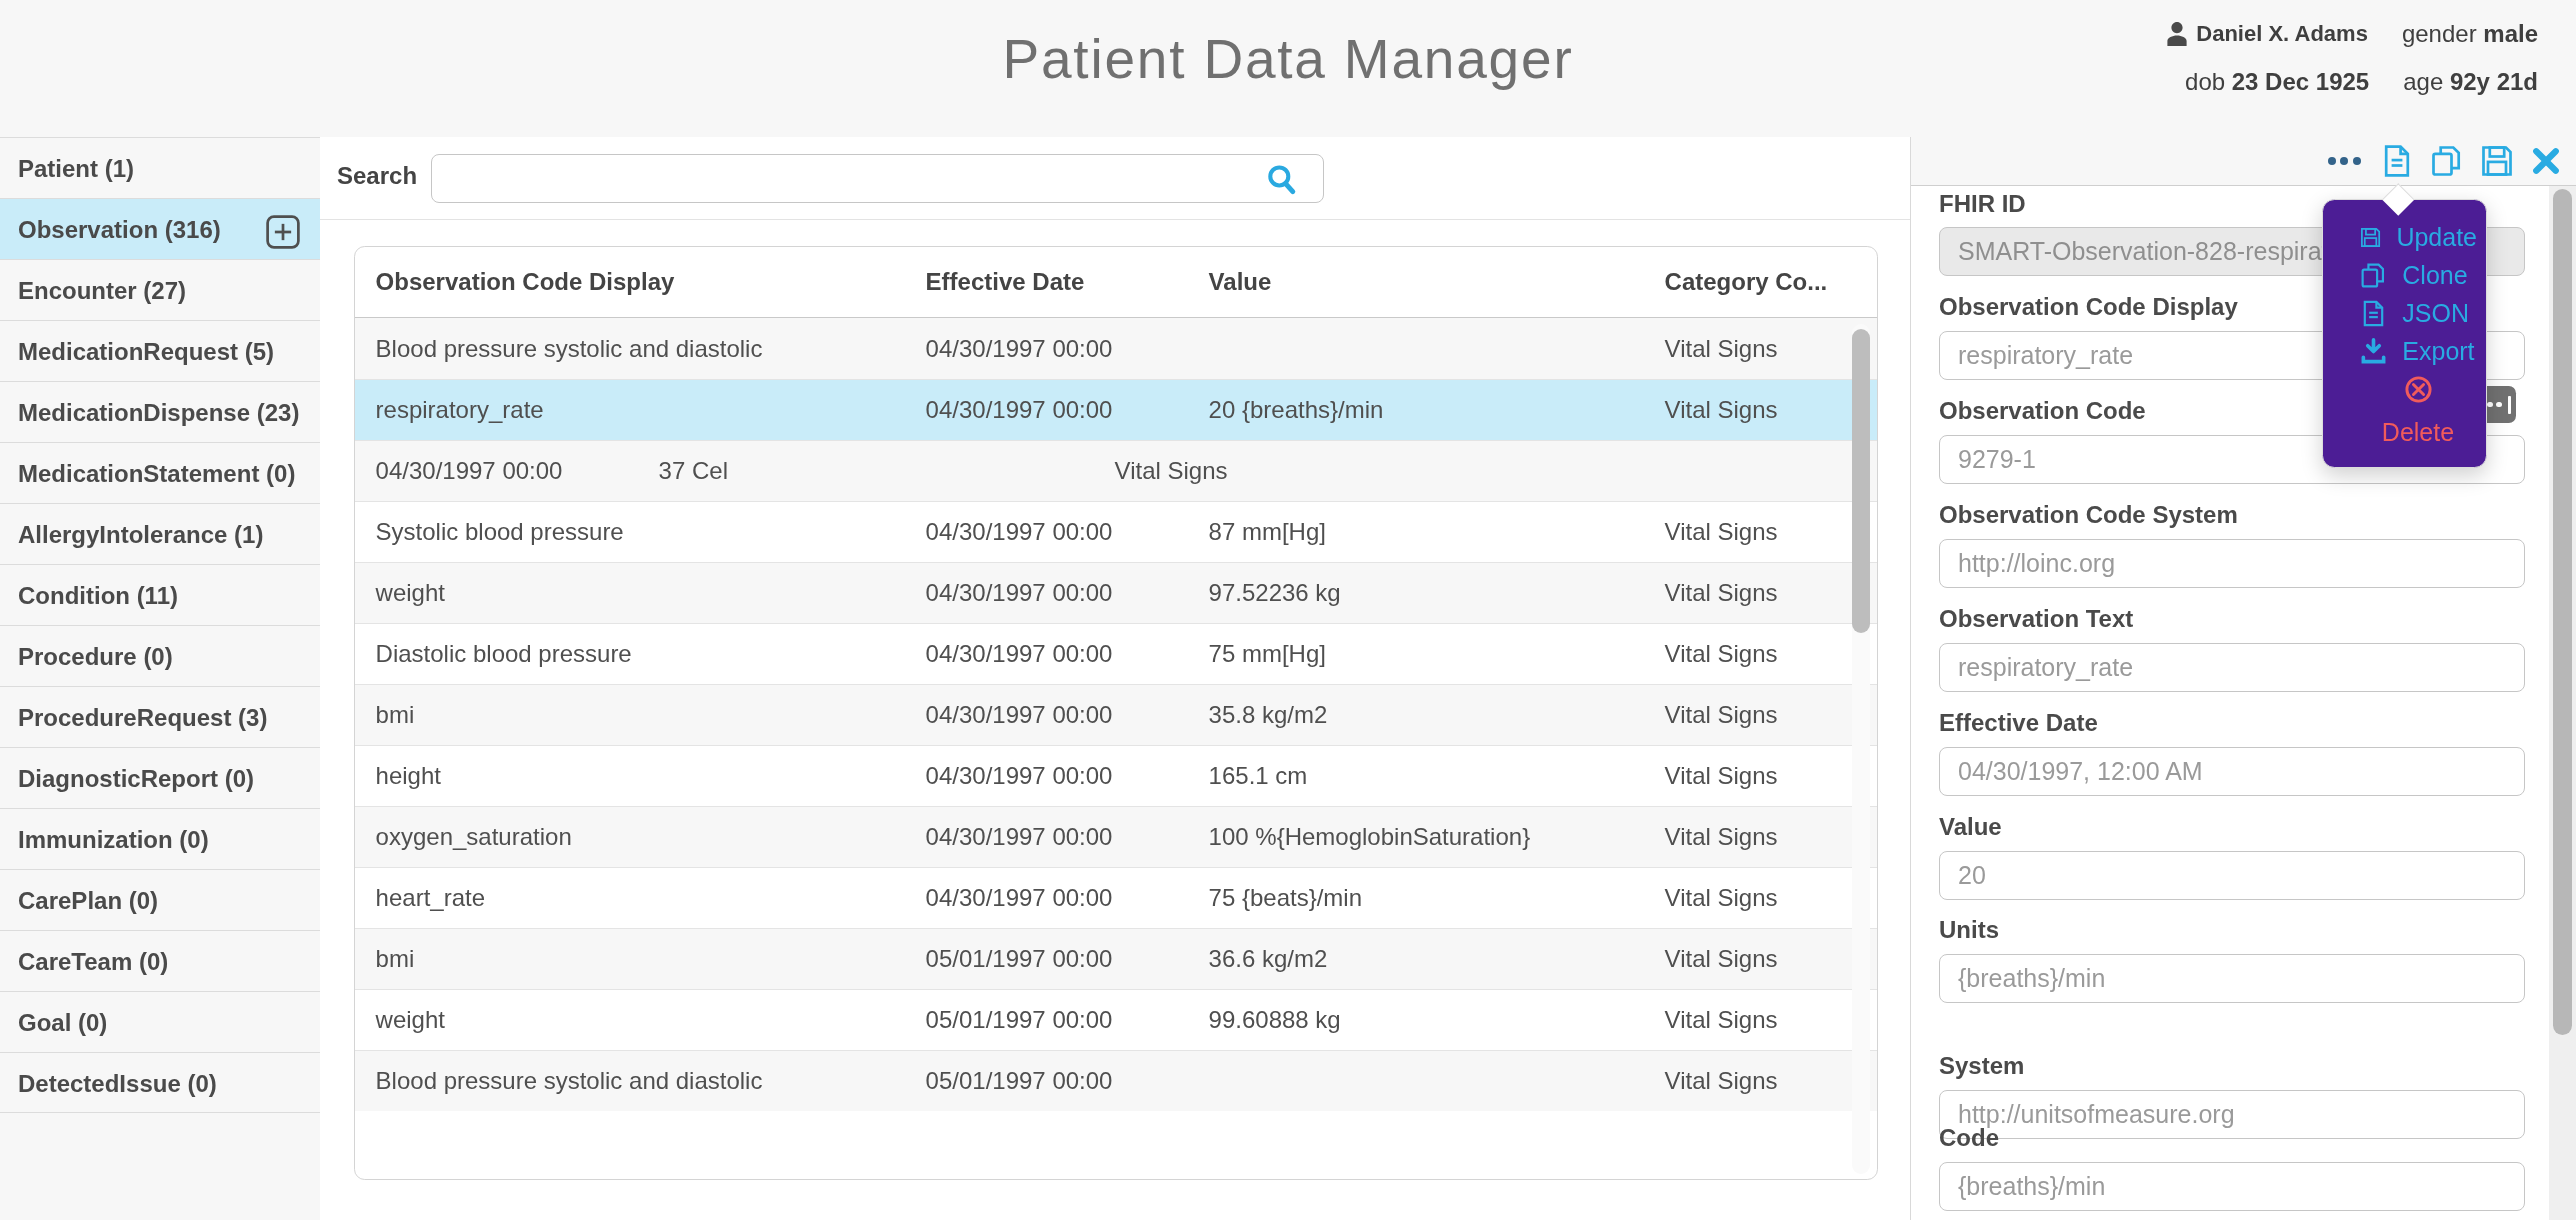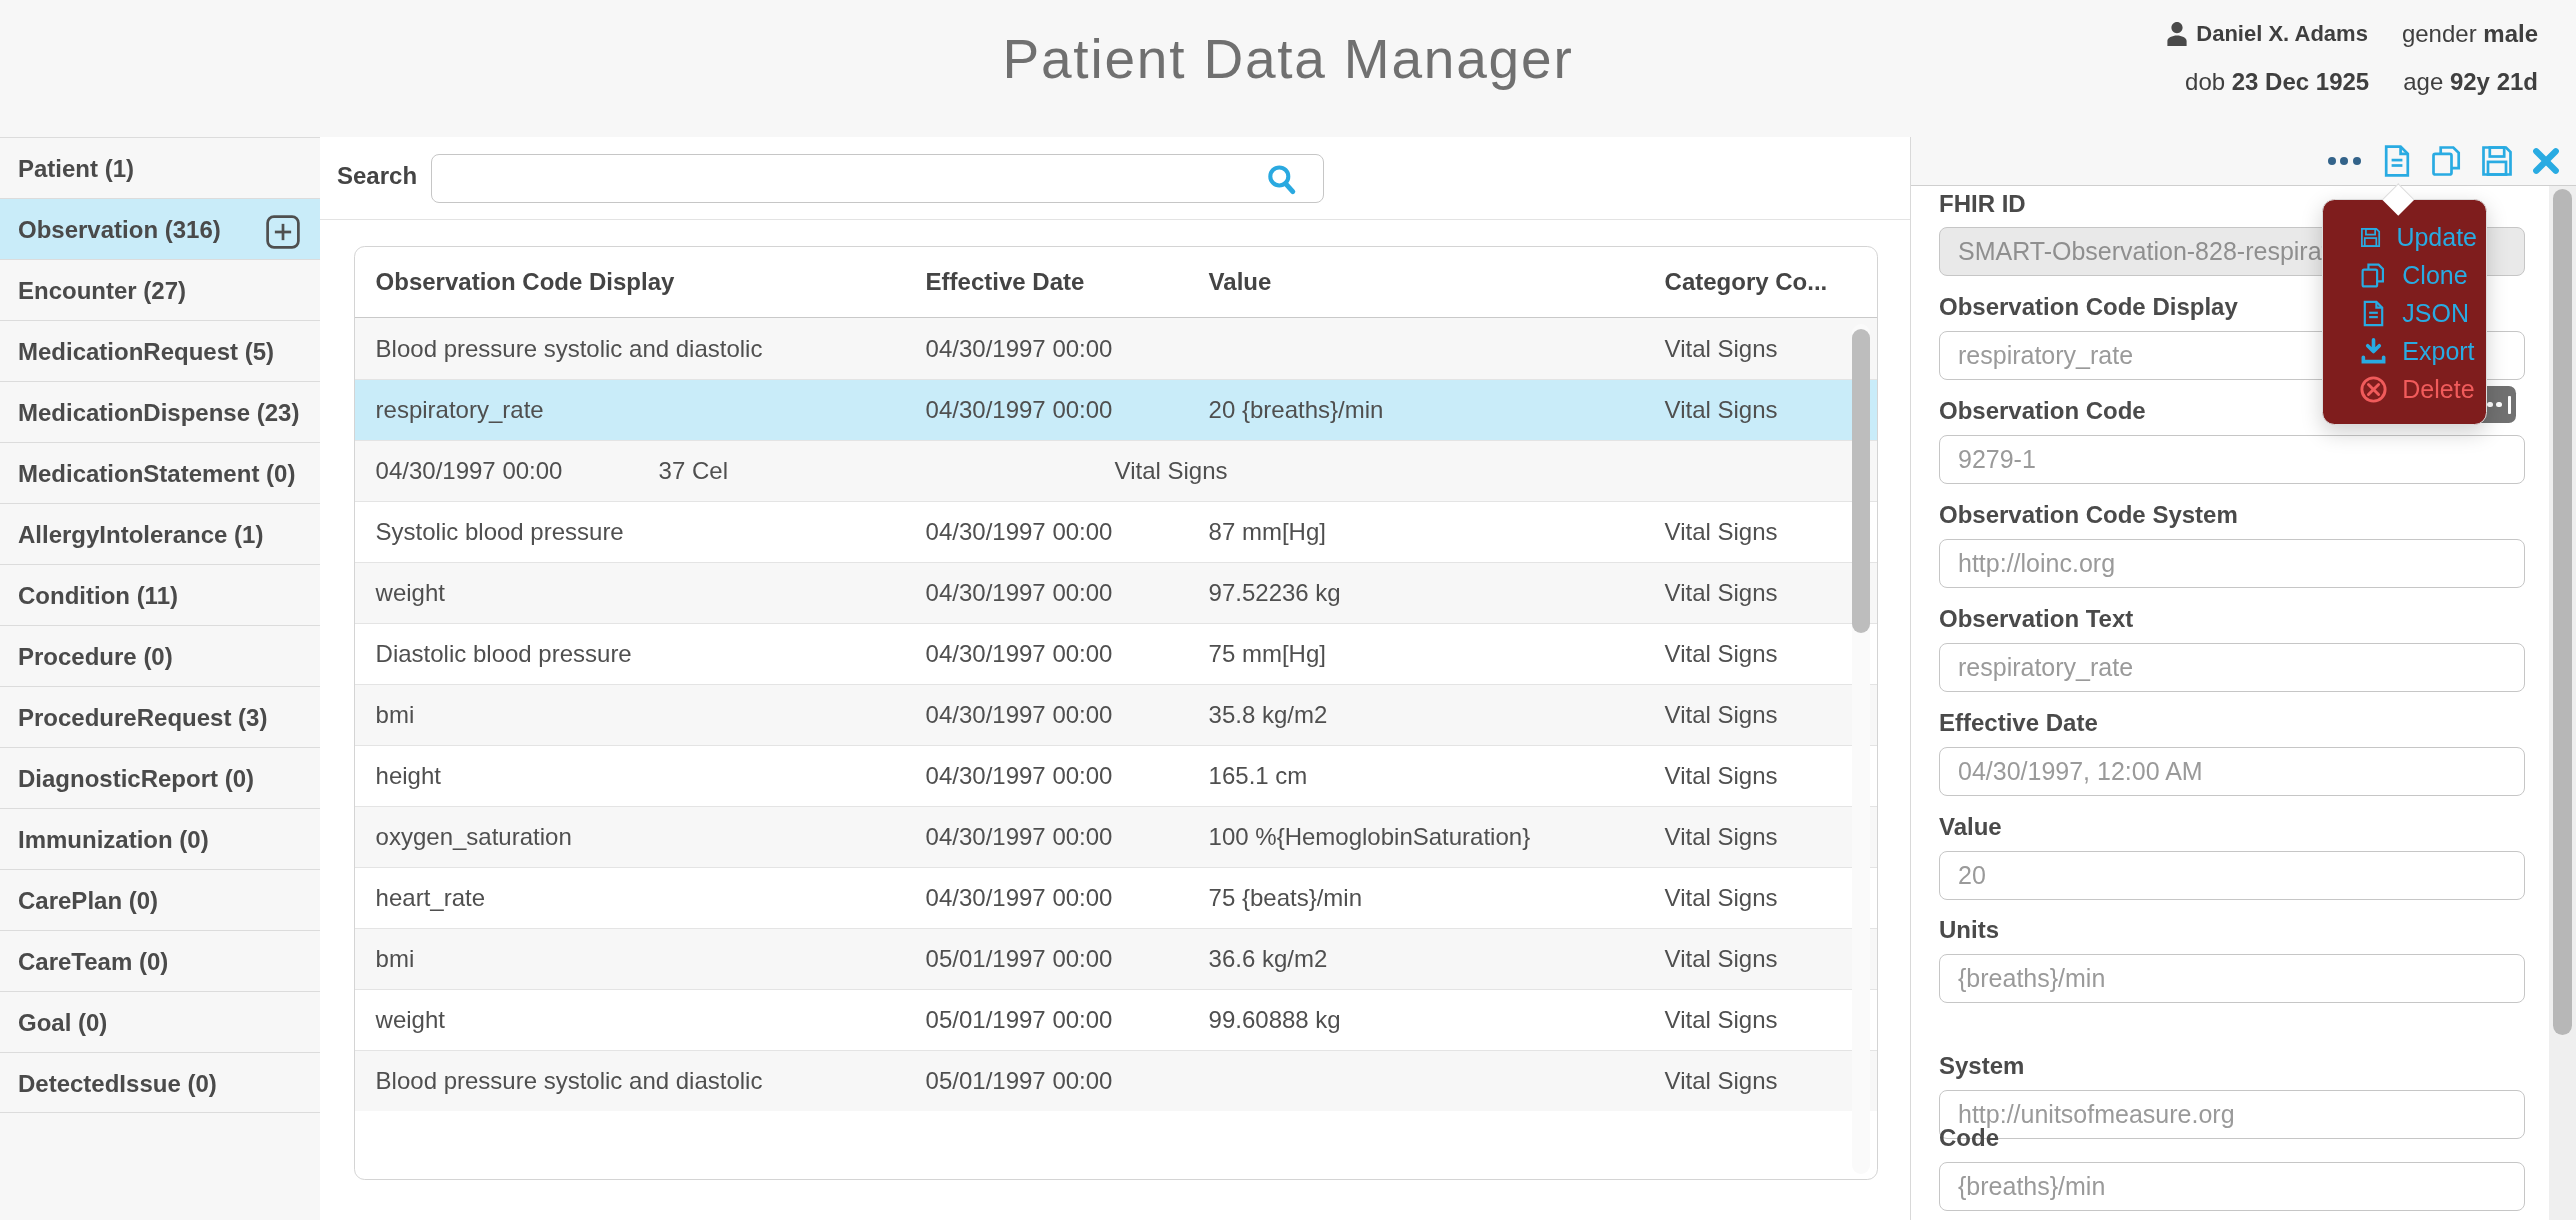--- a/index.html
+++ b/index.html
@@ -85,34 +85,34 @@
   .field-more-btn {
     position:absolute; left:562px; top:200px; width:43px; height:37px;
     background:#717171; border:none; border-radius:7.2px; cursor:pointer; z-index:4;
     display:flex; align-items:center; justify-content:center; gap:3.6px;
   }
   .field-more-btn i { width:5.4px; height:5.4px; border-radius:50%; background:#fff; }
   .field-more-btn .bar { width:2.7px; height:18px; border-radius:0.9px; background:#fff; margin-left:2.7px; }
   
   .popover {
     position:absolute; left:411px; top:62px; width:165px; z-index:10;
-    background:#7f1d1d; border:0.9px solid #dcdcdc; border-radius:12.5px;
+    background:#4c1d95; border:0.9px solid #dcdcdc; border-radius:12.5px;
     box-shadow:0 7.2px 21.5px rgba(0,0,0,0.18); padding:18px 0 16px 0;
   }
   .popover::before {
     content:""; position:absolute; left:64px; top:-11.6px; width:21.5px; height:21.5px;
     background:#fff; border-left:0.9px solid #dcdcdc; border-top:0.9px solid #dcdcdc;
     transform:rotate(45deg);
   }
   .menu-item {
     display:flex; align-items:center; gap:14.3px; padding:4.5px 9px 4.5px 36px;
     font-size:25px; color:#29abe2; cursor:pointer; background:none; border:none; width:100%;
     font-family:inherit; text-align:left;
   }
-  .menu-item.danger { color:#f15b5b; }
+  .menu-item.danger { color:#f15b5b;flex-direction:column; }
   .panel-scroll-track { position:absolute; right:0; top:49px; width:27px; height:1035px; background:#efefef; }
   .panel-scroll-thumb { position:absolute; left:3.6px; top:2.7px; width:19.7px; height:846px; background:#b7b7b7; border-radius:9.8px; cursor:grab; }
 </style>
 </head>
 <body>
 
 <div id="app">
 
   <div class="app-header">
     <div class="app-title">Patient Data Manager</div>

